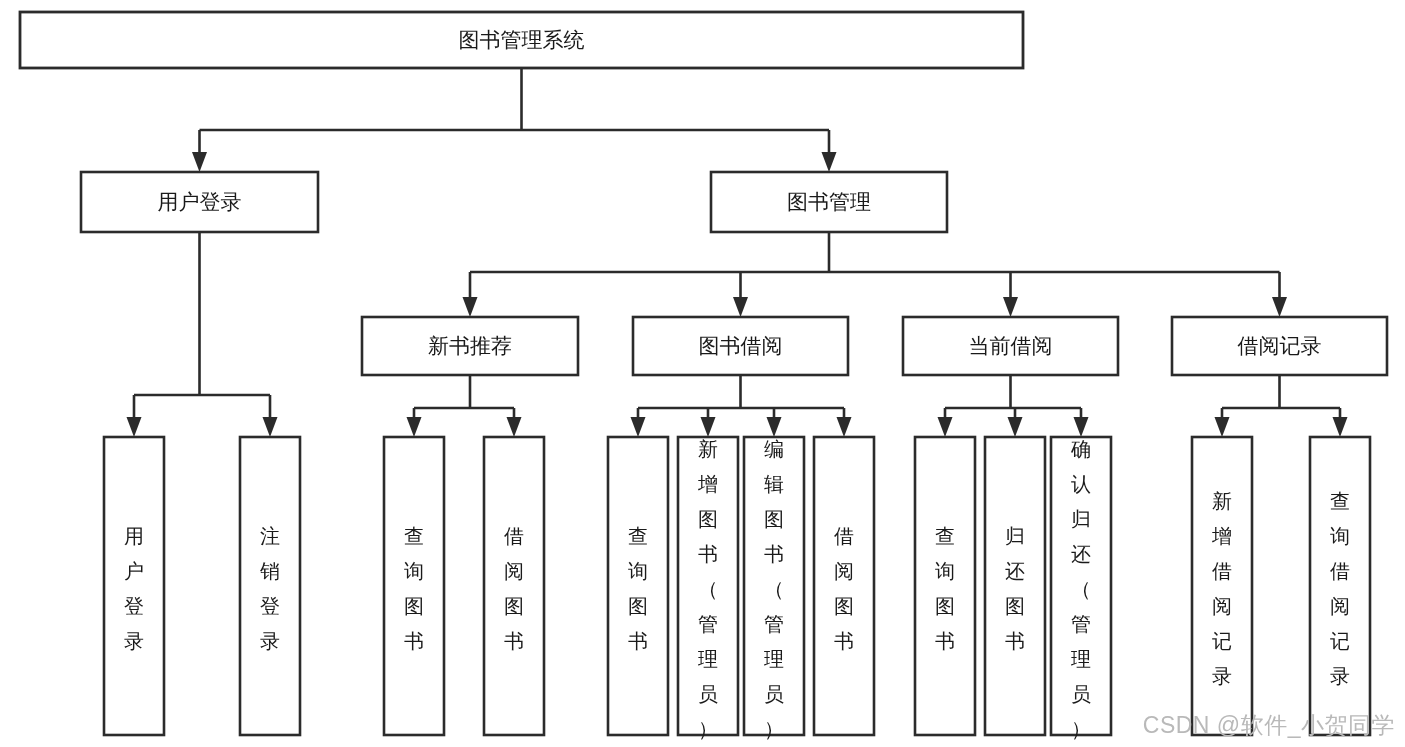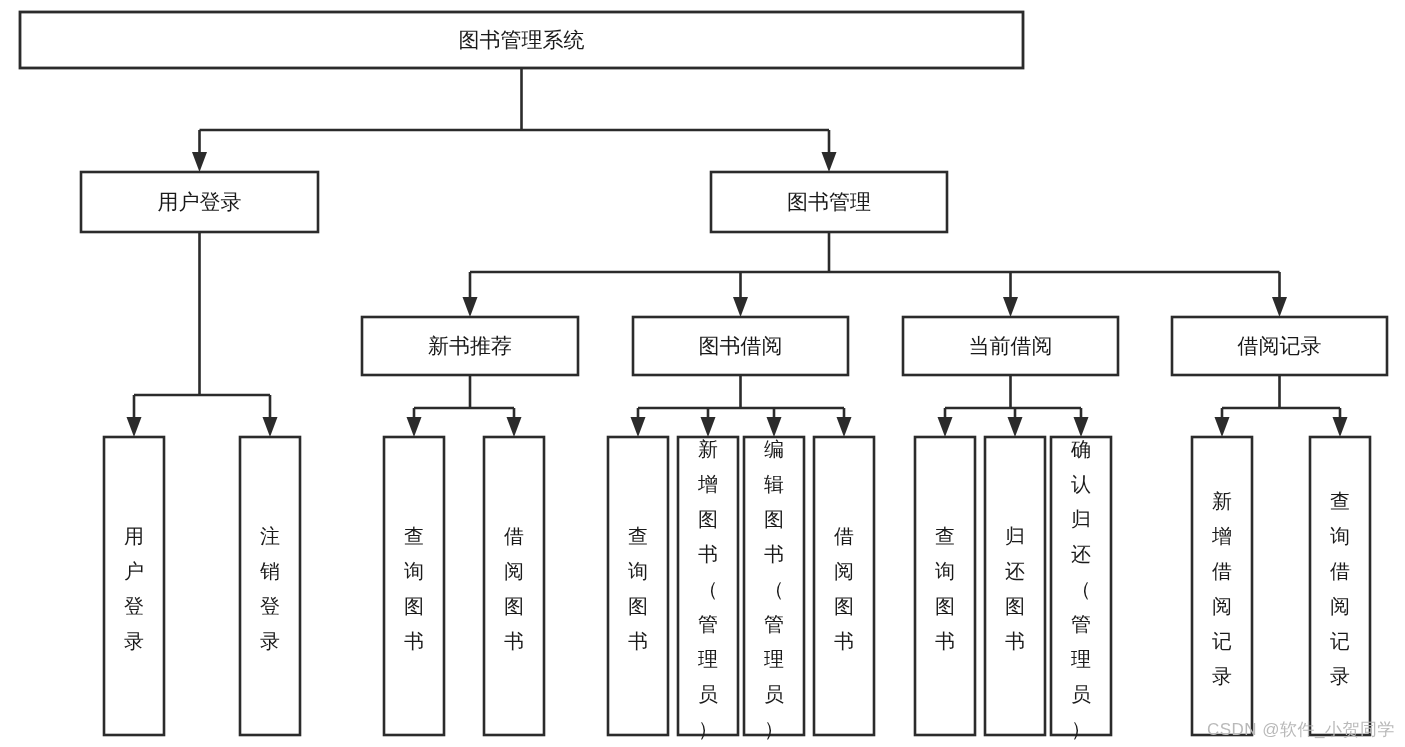--- a/index.html
+++ b/index.html
@@ -54,21 +54,21 @@
   }
   .arrow-head {
     fill: #2b2b2b;
     stroke: none;
   }
   .watermark {
     position: absolute;
     right: 10px;
     bottom: 6px;
     font-family: "Liberation Sans", "DejaVu Sans", sans-serif;
-    font-size: 17px;
+    font-size: 23px;
     color: #b9b9b9;
     letter-spacing: 0.5px;
     white-space: nowrap;
     user-select: none;
   }
 </style>
 </head>
 <body>
 
 <div id="diagram-root">

